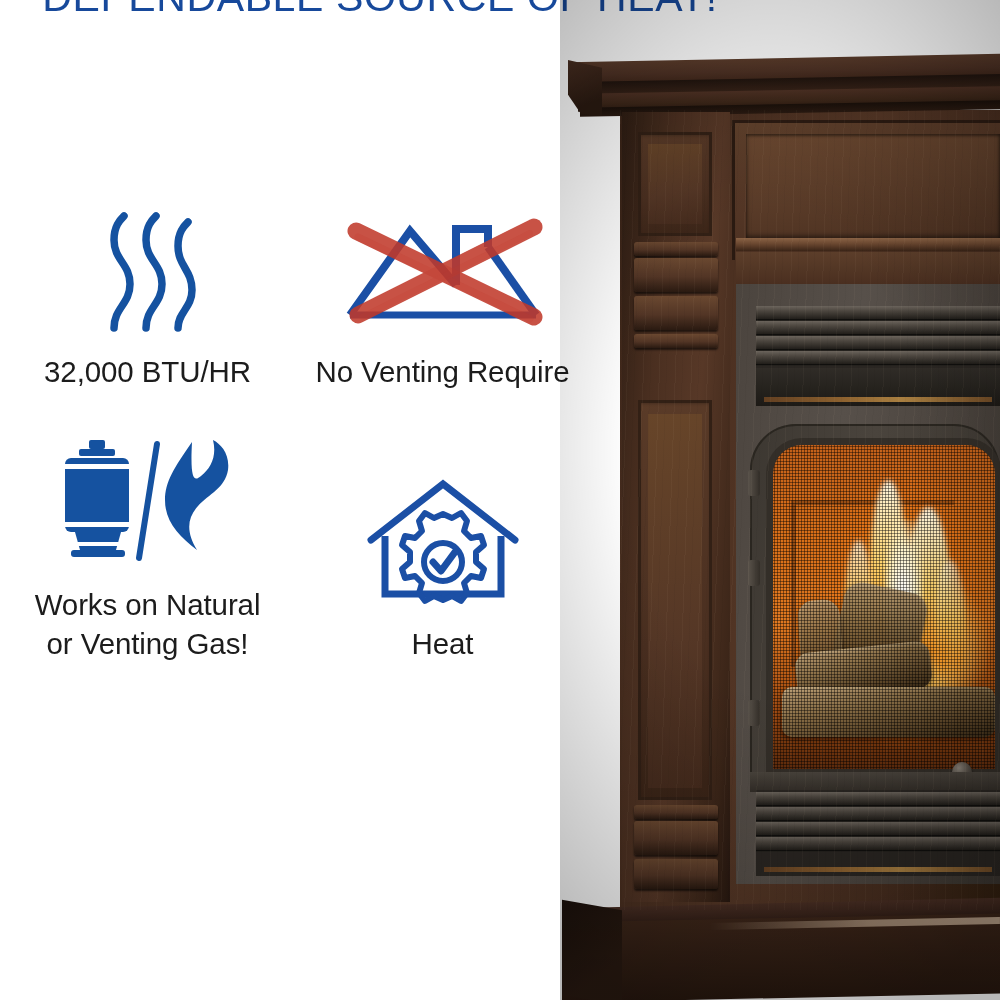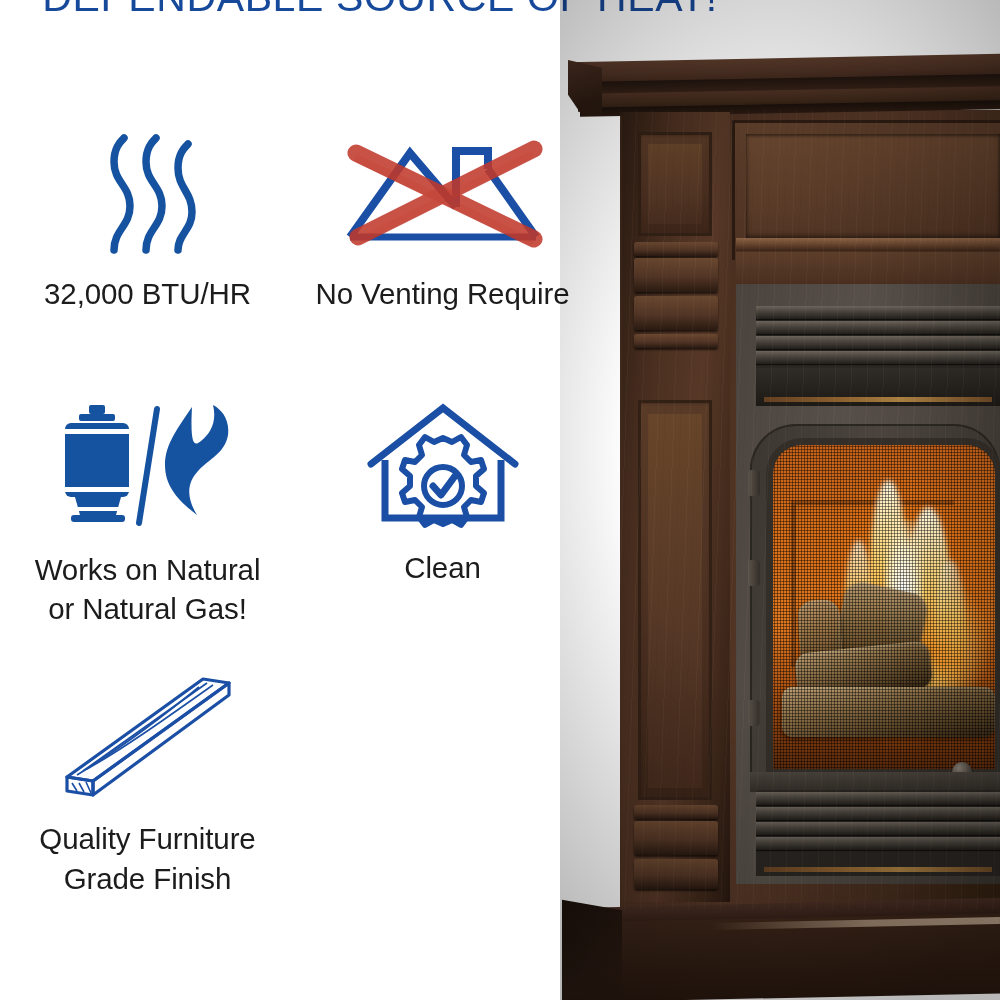--- a/index.html
+++ b/index.html
@@ -39,21 +39,21 @@
     width:590px; height:815px;
     display:grid;
     grid-template-columns:1fr 1fr;
     grid-template-rows:1fr 1fr 1fr;
   }
   .feature{
     position:relative;
     display:flex;
     flex-direction:column;
     align-items:center;
-    justify-content:flex-start;
+    justify-content:flex-end;
   }
   .f-icon{
     height:150px;
     display:flex;
     align-items:center;
     justify-content:center;
   }
   .f-label{
     margin-top:6px;
     text-align:center;
@@ -423,21 +423,21 @@
             <path d="M139 4 C121 30 112 44 112 62 C112 84 126 98 144 112
                      C133 94 134 80 145 68 C156 56 172 50 175 32
                      C177 16 168 6 160 2 C164 18 158 30 148 38
                      C141 44 137 42 139 4 Z"></path>
             <path d="M146 58 C132 70 131 88 143 108 C136 88 138 74 150 64 Z" fill="#ffffff" opacity=".0"></path>
           </g>
         </svg>
       </div>
       <div class="f-label">
         <span class="ln">Works on Natural</span>
-        <span class="ln">or Natural Gas!</span>
+        <span class="ln">or Venting Gas!</span>
       </div>
     </div>
 
 
     <div class="feature r3">
       <div class="f-icon">
         <svg width="160" height="130" viewBox="0 0 160 130">
           <g fill="none" stroke="#1b4fa5" stroke-width="7" stroke-linejoin="miter">
 
             <path d="M8 62 L80 6 L152 62" stroke-linecap="round"></path>
@@ -449,48 +449,24 @@
             <path d="M80 36
                      l9 4 l9 -5 l6 8 l-3 10 l7 7 l10 -2 l3 9 l-8 7 l0 10 l8 7 l-3 9 l-10 -2 l-7 7 l3 10 l-6 8 l-9 -5 l-9 4
                      l-9 -4 l-9 5 l-6 -8 l3 -10 l-7 -7 l-10 2 l-3 -9 l8 -7 l0 -10 l-8 -7 l3 -9 l10 2 l7 -7 l-3 -10 l6 -8 l9 5 z" stroke-linejoin="round"></path>
             <circle cx="80" cy="84" r="19"></circle>
           </g>
 
           <path d="M70 84 L78 93 L92 74" fill="none" stroke="#1b4fa5" stroke-width="7" stroke-linecap="round" stroke-linejoin="round"></path>
         </svg>
       </div>
       <div class="f-label">
-        <span class="ln">Clean</span>
-      </div>
-    </div>
-
-    <div class="feature r3">
-      <div class="f-icon">
-        <svg width="190" height="130" viewBox="0 0 190 130">
-          <g fill="none" stroke="#1b4fa5" stroke-width="3.2" stroke-linejoin="round">
-
-            <path d="M14 104 L150 6 L176 10 L40 108 Z"></path>
-            <path d="M14 104 L14 118 L40 122 L40 108 Z"></path>
-            <path d="M40 108 L176 10 L176 22 L40 122 Z"></path>
-
-            <path d="M30 98 L154 10" stroke-width="1.8"></path>
-            <path d="M24 102 C60 80 104 48 146 14" stroke-width="1.8"></path>
-            <path d="M34 96 C70 76 112 46 160 12" stroke-width="1.6"></path>
-
-            <path d="M19 110 L24 118" stroke-width="1.6"></path>
-            <path d="M26 110 L31 119" stroke-width="1.6"></path>
-            <path d="M33 109 L38 120" stroke-width="1.6"></path>
-          </g>
-        </svg>
-      </div>
-      <div class="f-label">
-        <span class="ln">Quality Furniture</span>
-        <span class="ln">Grade Finish</span>
-      </div>
-    </div>
+        <span class="ln">Heat</span>
+      </div>
+    </div>
+
 
   </div>
 
   <div id="product">
 
     <div class="cab-face"></div>
 
     <div class="crown-top"></div>
     <div class="crown-mid"></div>
     <div class="crown-low"></div>

